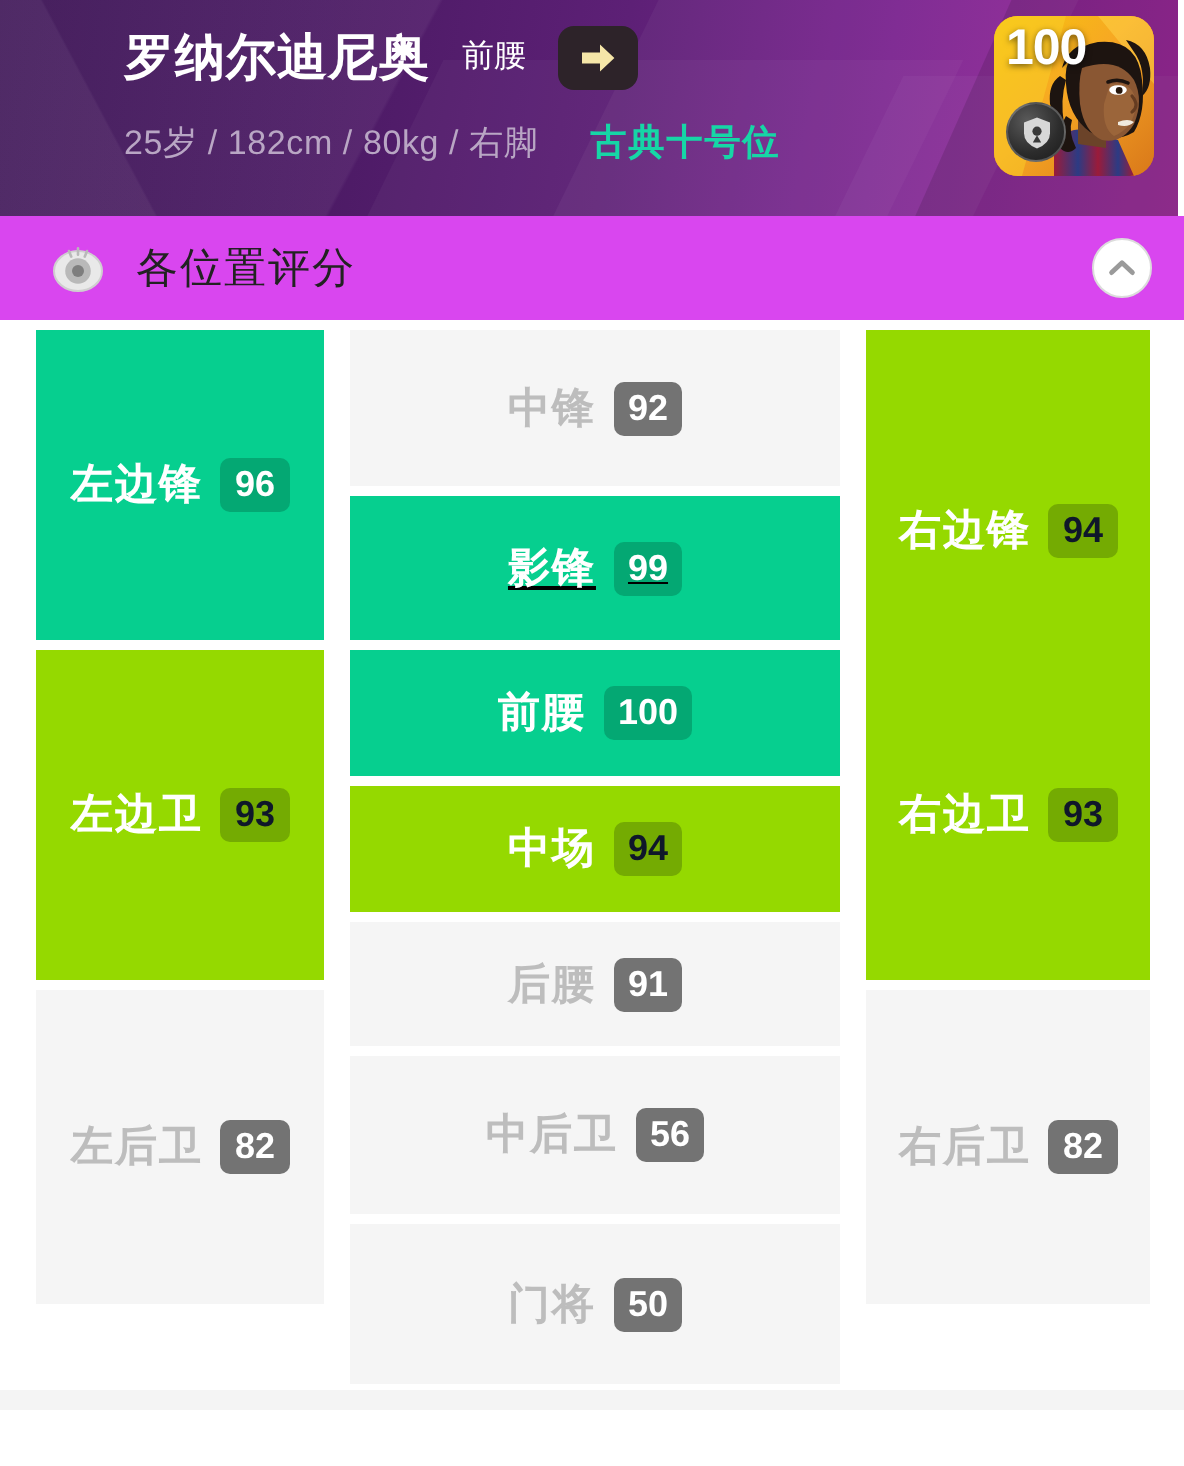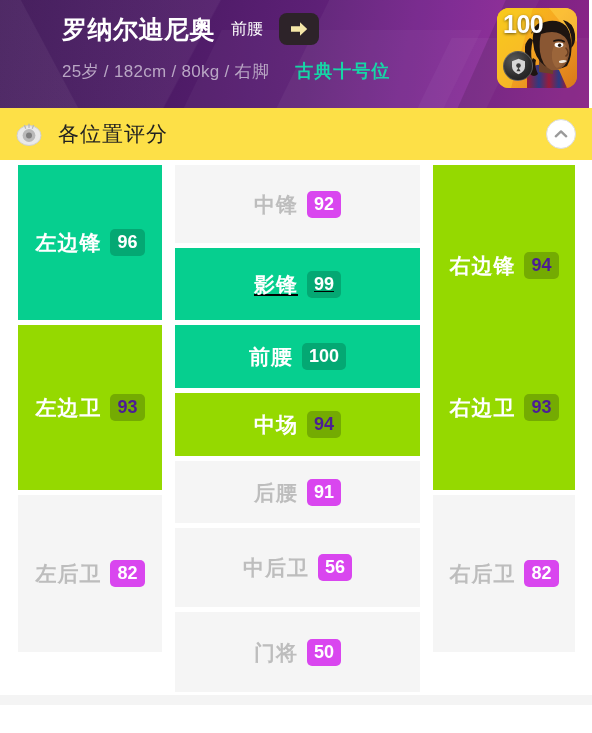--- a/index.html
+++ b/index.html
@@ -150,24 +150,24 @@
     align-items: center;
     justify-content: center;
     z-index: 5;
     box-sizing: border-box;
   }
 
   
   .section-bar {
     position: relative;
     height: 52px;
-    background: #fde047;
-    display: flex;
-    align-items: center;
-    padding: 0 0 0 14px;
+    background: #d946ef;
+    display: flex;
+    align-items: center;
+    padding: 0 0 0 24px;
     box-sizing: border-box;
   }
   .section-icon {
     width: 30px;
     height: 30px;
     flex: 0 0 30px;
     display: flex;
     align-items: center;
     justify-content: center;
   }
@@ -232,25 +232,25 @@
     text-align: center;
   }
 
   
   .tier-teal            { background: #06cf8f; }
   .tier-teal .pos-label { color: #ffffff; }
   .tier-teal .pos-score { background: #04a873; color: #ffffff; }
   
   .tier-green            { background: #95d900; }
   .tier-green .pos-label { color: #ffffff; }
-  .tier-green .pos-score { background: #74ab02; color: #4c1d95; }
+  .tier-green .pos-score { background: #74ab02; color: #0f172a; }
   
   .tier-gray            { background: #f5f5f5; }
   .tier-gray .pos-label { color: #bdbdbd; }
-  .tier-gray .pos-score { background: #d946ef; color: #ffffff; }
+  .tier-gray .pos-score { background: #737373; color: #ffffff; }
 
   .bottom-strip {
     position: absolute;
     left: 0;
     bottom: 0;
     width: 592px;
     height: 10px;
     background: #f4f4f4;
   }
 </style>

